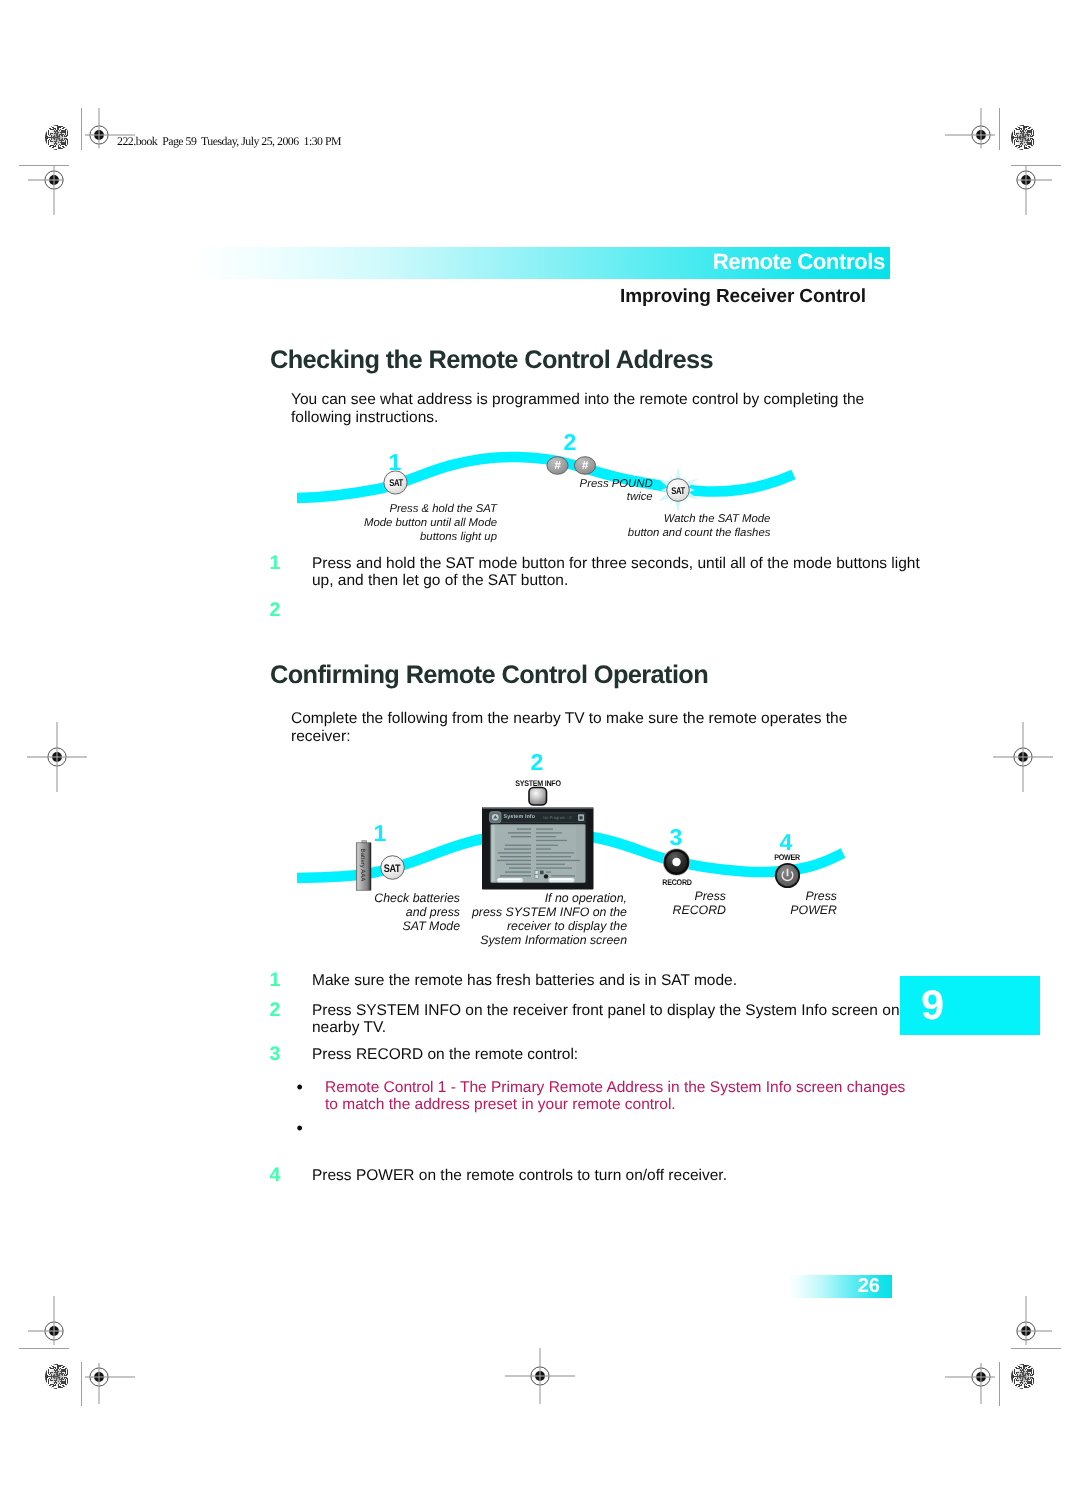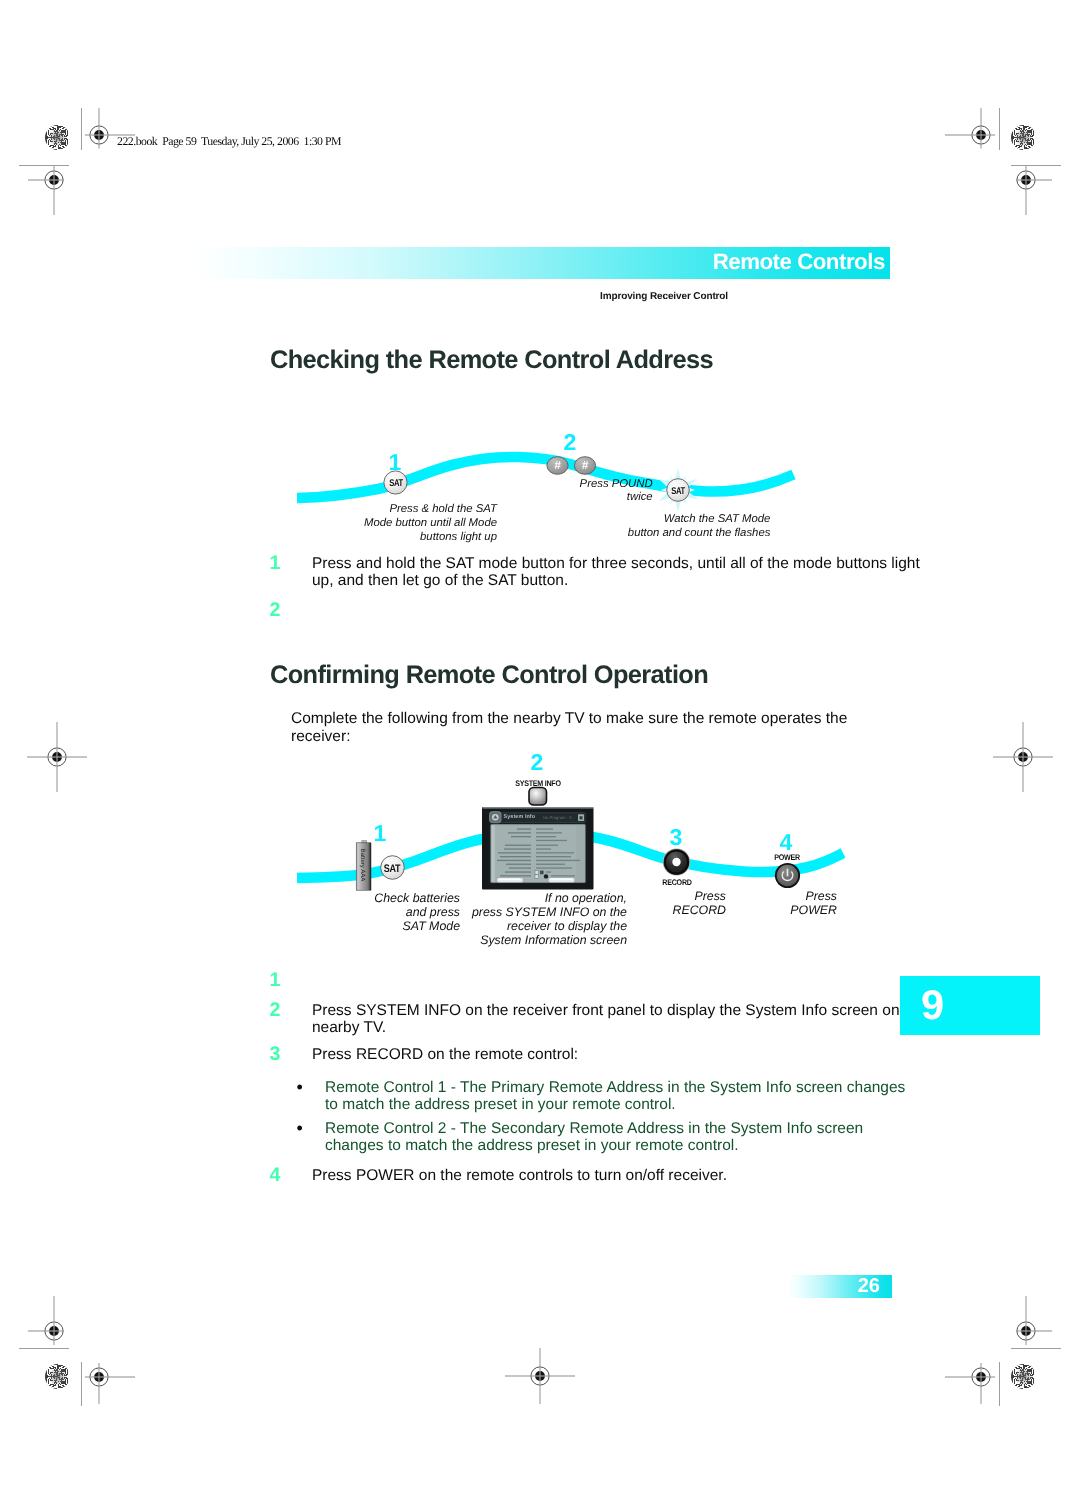--- a/index.html
+++ b/index.html
@@ -12,30 +12,30 @@
   .ros{position:absolute;border-radius:50%;width:25px;height:25px;
     background:radial-gradient(circle,rgba(70,70,70,.85) 0,rgba(110,110,110,.5) 18%,rgba(255,255,255,0) 55%),
                repeating-conic-gradient(from 0deg,#3c3c3c 0deg 2.4deg,#ffffff 2.4deg 4.8deg);}
 
   #filehdr{position:absolute;left:117px;top:133.5px;font-family:"Liberation Serif",serif;
            font-size:11.8px;color:#0d0d0d;white-space:pre;letter-spacing:-0.5px;}
 
   #headband{position:absolute;left:193px;top:247px;width:697px;height:32px;
     background:linear-gradient(to right,#ffffff 0%,#f2feff 9%,#d2fafc 26%,#9bf3f7 45%,#56ecf1 67%,#1ae6ed 87%,#06e2ea 100%);}
   #bandtitle{position:absolute;right:5.2px;top:1.2px;color:#ffffff;font-size:22.3px;font-weight:bold;line-height:28px;letter-spacing:-0.5px;}
-  #subhdr{position:absolute;left:600px;top:288.3px;width:286px;text-align:left;
-          font-size:10px;font-weight:bold;color:#151515;line-height:18px;letter-spacing:-0.12px;}
+  #subhdr{position:absolute;left:600px;top:288.3px;width:286px;text-align:center;
+          font-size:19px;font-weight:bold;color:#151515;line-height:18px;letter-spacing:-0.12px;}
 
   h1.sec{position:absolute;margin:0;left:270px;font-size:25.4px;font-weight:bold;color:#22322f;
          letter-spacing:-0.62px;line-height:28px;}
   .body{position:absolute;left:291px;font-size:15.5px;line-height:17.6px;color:#0d0d0d;white-space:pre;}
   .olnum{position:absolute;font-size:19.6px;font-weight:bold;color:#42ffb0;line-height:20px;}
   .oltxt{position:absolute;left:300px;font-size:15.5px;line-height:17.6px;color:#0d0d0d;white-space:pre;margin-left:12px;}
   .bulm{position:absolute;left:296.4px;font-size:18px;color:#0d0d0d;line-height:17.6px;}
-  .bultxt{position:absolute;left:325px;font-size:15.5px;line-height:17.6px;color:#14532d;white-space:pre;}
+  .bultxt{position:absolute;left:325px;font-size:15.5px;line-height:17.6px;color:#be185d;white-space:pre;}
 
   #chaptab{position:absolute;left:900px;top:976px;width:140px;height:59px;background:#04f2fa;}
   #chaptabn{position:absolute;left:21px;top:7px;font-size:41.5px;font-weight:bold;color:#fff;line-height:44px;}
 
   #pagebar{position:absolute;left:788px;top:1275px;width:104px;height:23px;
     background:linear-gradient(to right,#ffffff 0%,#ecfeff 11%,#bcf7fa 33%,#6beef3 58%,#1fe4eb 84%,#05e0e8 100%);}
   #pagenumv{position:absolute;right:12px;top:0px;font-size:20px;font-weight:bold;color:#fff;line-height:23px;}
 
   .cap{position:absolute;font-size:11.35px;font-style:italic;line-height:13.75px;color:#111;
        text-align:right;white-space:pre;}
@@ -136,20 +136,22 @@
         <line x1="35.0" y1="17.0" x2="35.0" y2="73.0" stroke="#9e9e9e" stroke-width="1.4" opacity="0.8"></line>
       </svg>
 </div>
 
 <div id="filehdr">222.book  Page 59  Tuesday, July 25, 2006  1:30 PM</div>
 <div id="headband">
  <div id="bandtitle">Remote Controls</div>
 </div>
 <div id="subhdr">Improving Receiver Control</div>
 <h1 class="sec" style="top:345.5px">Checking the Remote Control Address</h1>
+<div class="body" style="top:391px;width:620px">You can see what address is programmed into the remote control by completing the
+following instructions.</div>
 <div>
 <svg class="g" style="left:0px;top:0px" width="1080" height="560" viewBox="0 0 1080 560">
 <defs>
           <radialGradient id="satg" cx="36%" cy="28%" r="80%">
             <stop offset="0%" stop-color="#fcfcfc"></stop>
             <stop offset="50%" stop-color="#f0f0f0"></stop>
             <stop offset="100%" stop-color="#d4d4d4"></stop>
           </radialGradient>
           <radialGradient id="hashg" cx="36%" cy="26%" r="82%">
             <stop offset="0%" stop-color="#bdbdbd"></stop>
@@ -355,31 +357,30 @@
 press SYSTEM INFO on the
 receiver to display the
 System Information screen</div>
 <div class="cap2" style="left:626px;top:890px;width:100px">Press
 RECORD</div>
 <div class="cap2" style="left:737px;top:890px;width:100px">Press
 POWER</div>
 </div>
 
 <div class="olnum" style="left:269.5px;top:970.2px">1</div>
+<div class="oltxt" style="top:971.7px;width:620px">Make sure the remote has fresh batteries and is in SAT mode.</div>
 <div class="olnum" style="left:269.5px;top:1000.2px">2</div>
 <div class="oltxt" style="top:1001.7px;width:620px">Press SYSTEM INFO on the receiver front panel to display the System Info screen on the
 nearby TV.</div>
 <div class="olnum" style="left:269.5px;top:1044.2px">3</div>
 <div class="oltxt" style="top:1045.7px;width:620px">Press RECORD on the remote control:</div>
 <div class="bulm" style="top:1078.7px">•</div>
 <div class="bultxt" style="top:1078.7px;width:600px">Remote Control 1 - The Primary Remote Address in the System Info screen changes
 to match the address preset in your remote control.</div>
 <div class="bulm" style="top:1119.9px">•</div>
-<div class="bultxt" style="top:1119.9px;width:600px">Remote Control 2 - The Secondary Remote Address in the System Info screen
-changes to match the address preset in your remote control.</div>
 <div class="olnum" style="left:269.5px;top:1165.2px">4</div>
 <div class="oltxt" style="top:1166.7px;width:620px">Press POWER on the remote controls to turn on/off receiver.</div>
 <div id="chaptab">
  <div id="chaptabn">9</div>
 </div>
 <div id="pagebar">
  <div id="pagenumv">26</div>
 </div>
 </div>
 

